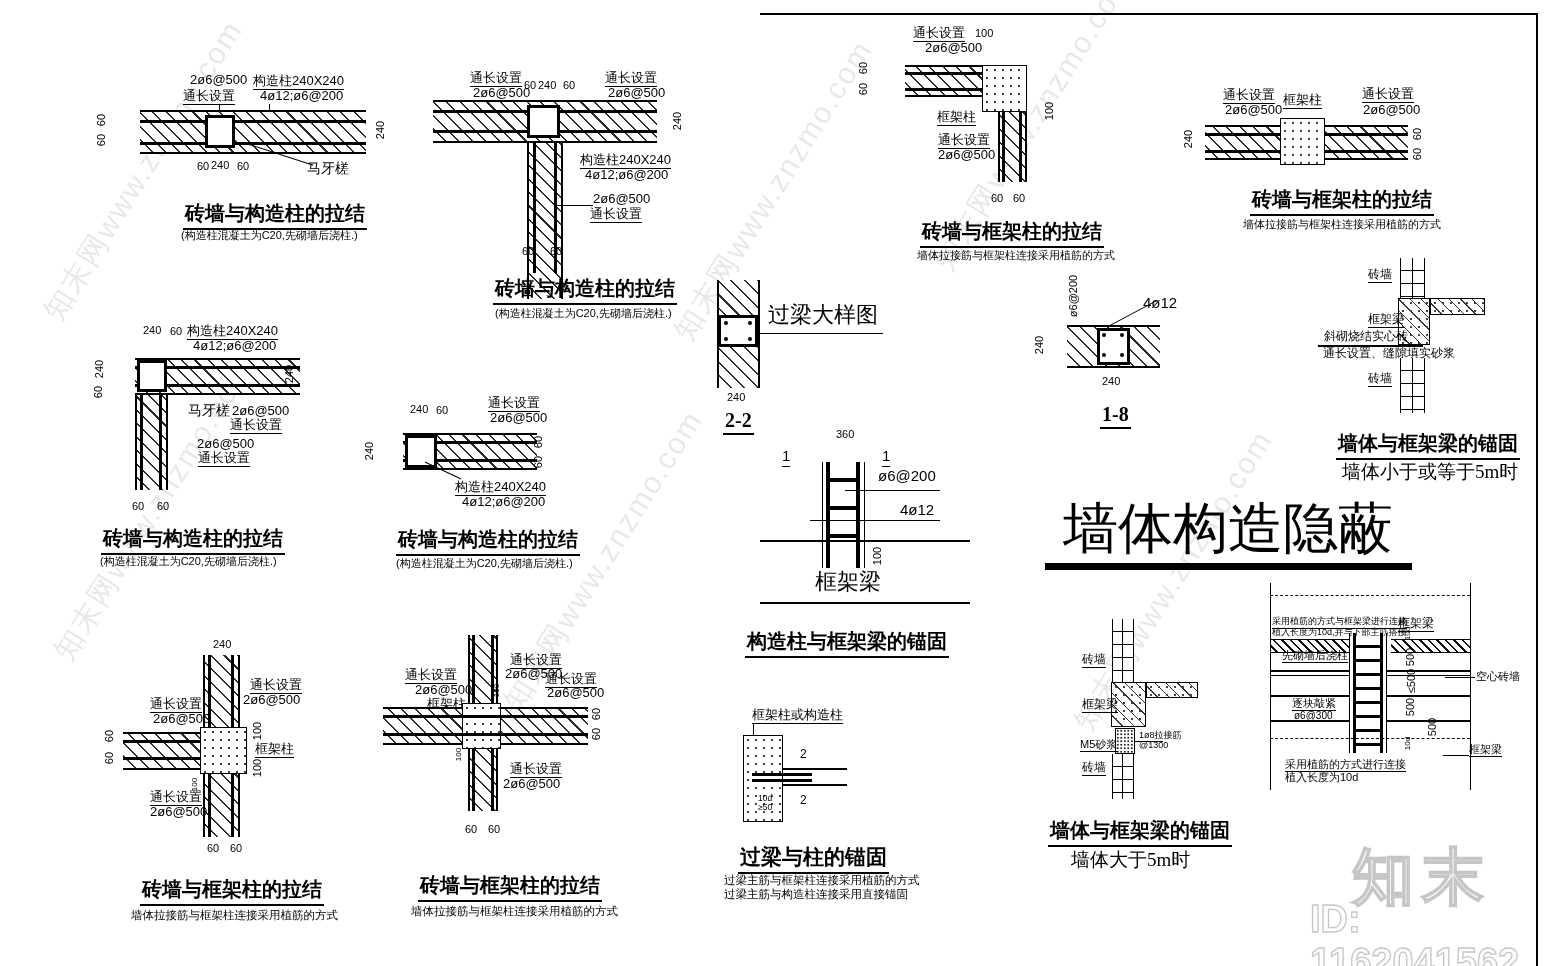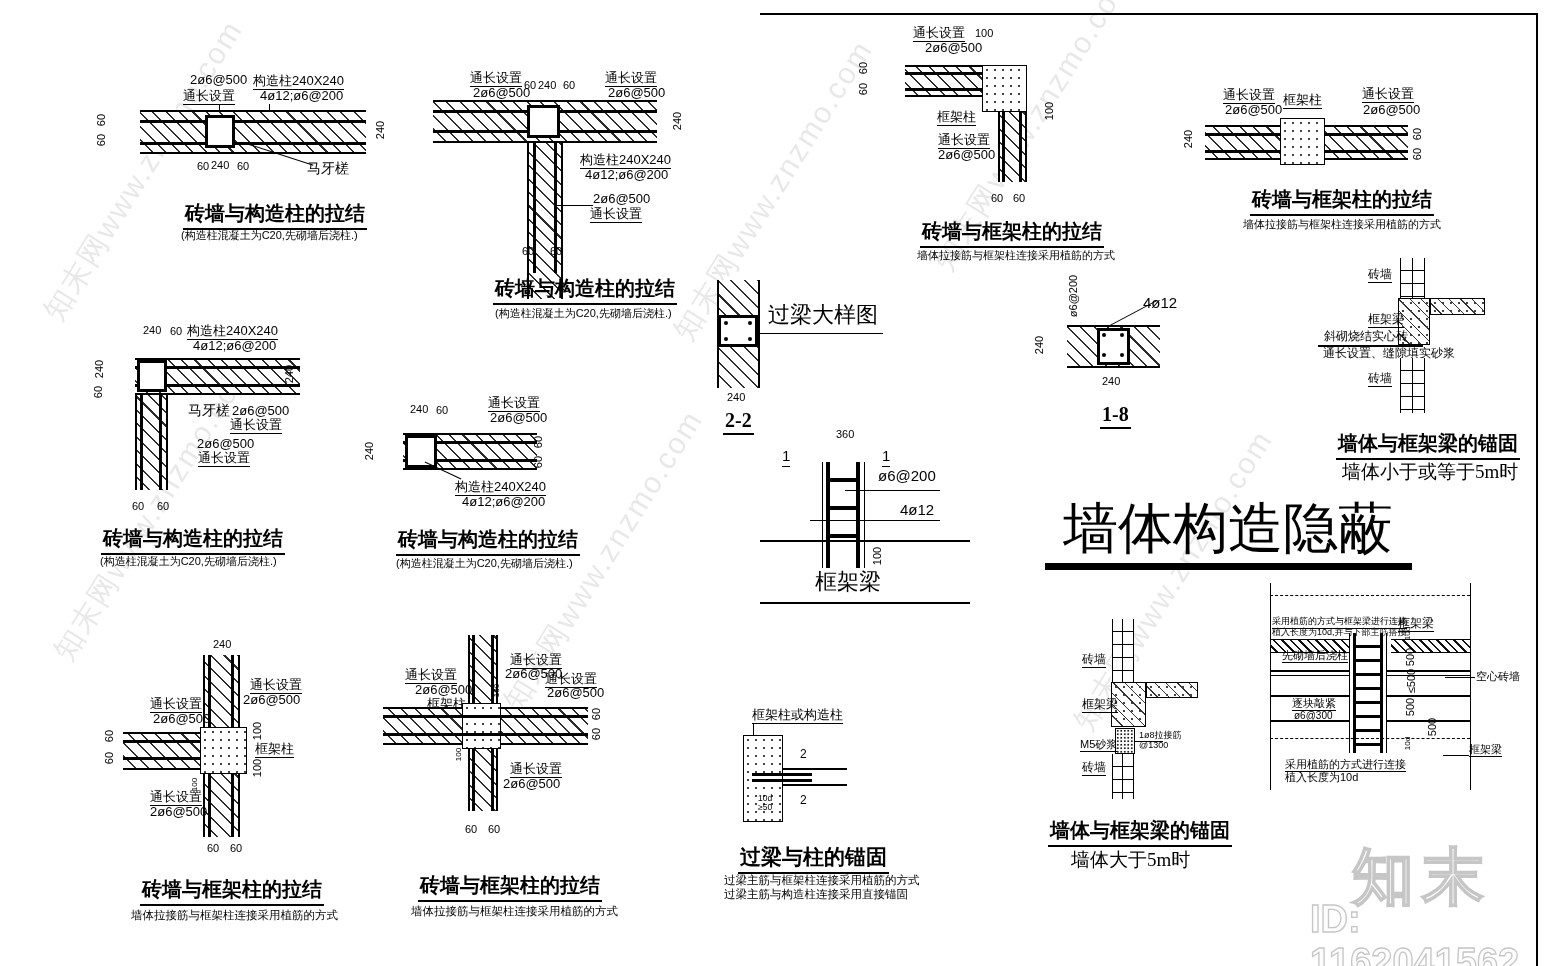--- a/index.html
+++ b/index.html
@@ -236,20 +236,21 @@
   <div class="rebar" style="left:66px;top:86px;width:34px;height:3.5px"></div>
   <div class="rebar" style="left:66px;top:114px;width:34px;height:3.5px"></div>
   <div class="lbl f15" style="left:118px;top:48px">ø6@200</div>
   <div class="line" style="left:85px;top:70px;width:95px;height:1px"></div>
   <div class="lbl f15" style="left:140px;top:82px">4ø12</div>
   <div class="line" style="left:50px;top:100px;width:130px;height:1px"></div>
   <div class="line" style="left:0px;top:120px;width:210px;height:2px"></div>
   <div class="vdim f9" style="left:108px;top:130px">100</div>
   <div class="line" style="left:0px;top:182px;width:210px;height:2px"></div>
   <div class="lbl f22" style="left:55px;top:150px">框架梁</div>
+  <div class="dtitle" style="left:-15px;top:208px">构造柱与框架梁的锚固</div>
 </div>
 
 <div class="panel" style="left:700px;top:700px;width:280px;height:225px">
   <div class="lbl ul" style="left:52px;top:8px">框架柱或构造柱</div>
   <div class="line" style="left:53px;top:23px;width:1px;height:12px"></div>
   <div class="conc" style="left:43px;top:35px;width:40px;height:87px"></div>
   <div class="line" style="left:83px;top:68px;width:64px;height:2px"></div>
   <div class="line" style="left:83px;top:84px;width:64px;height:2px"></div>
   <div class="rebar" style="left:52px;top:73px;width:60px;height:3px"></div>
   <div class="rebar" style="left:52px;top:79px;width:60px;height:3px"></div>

